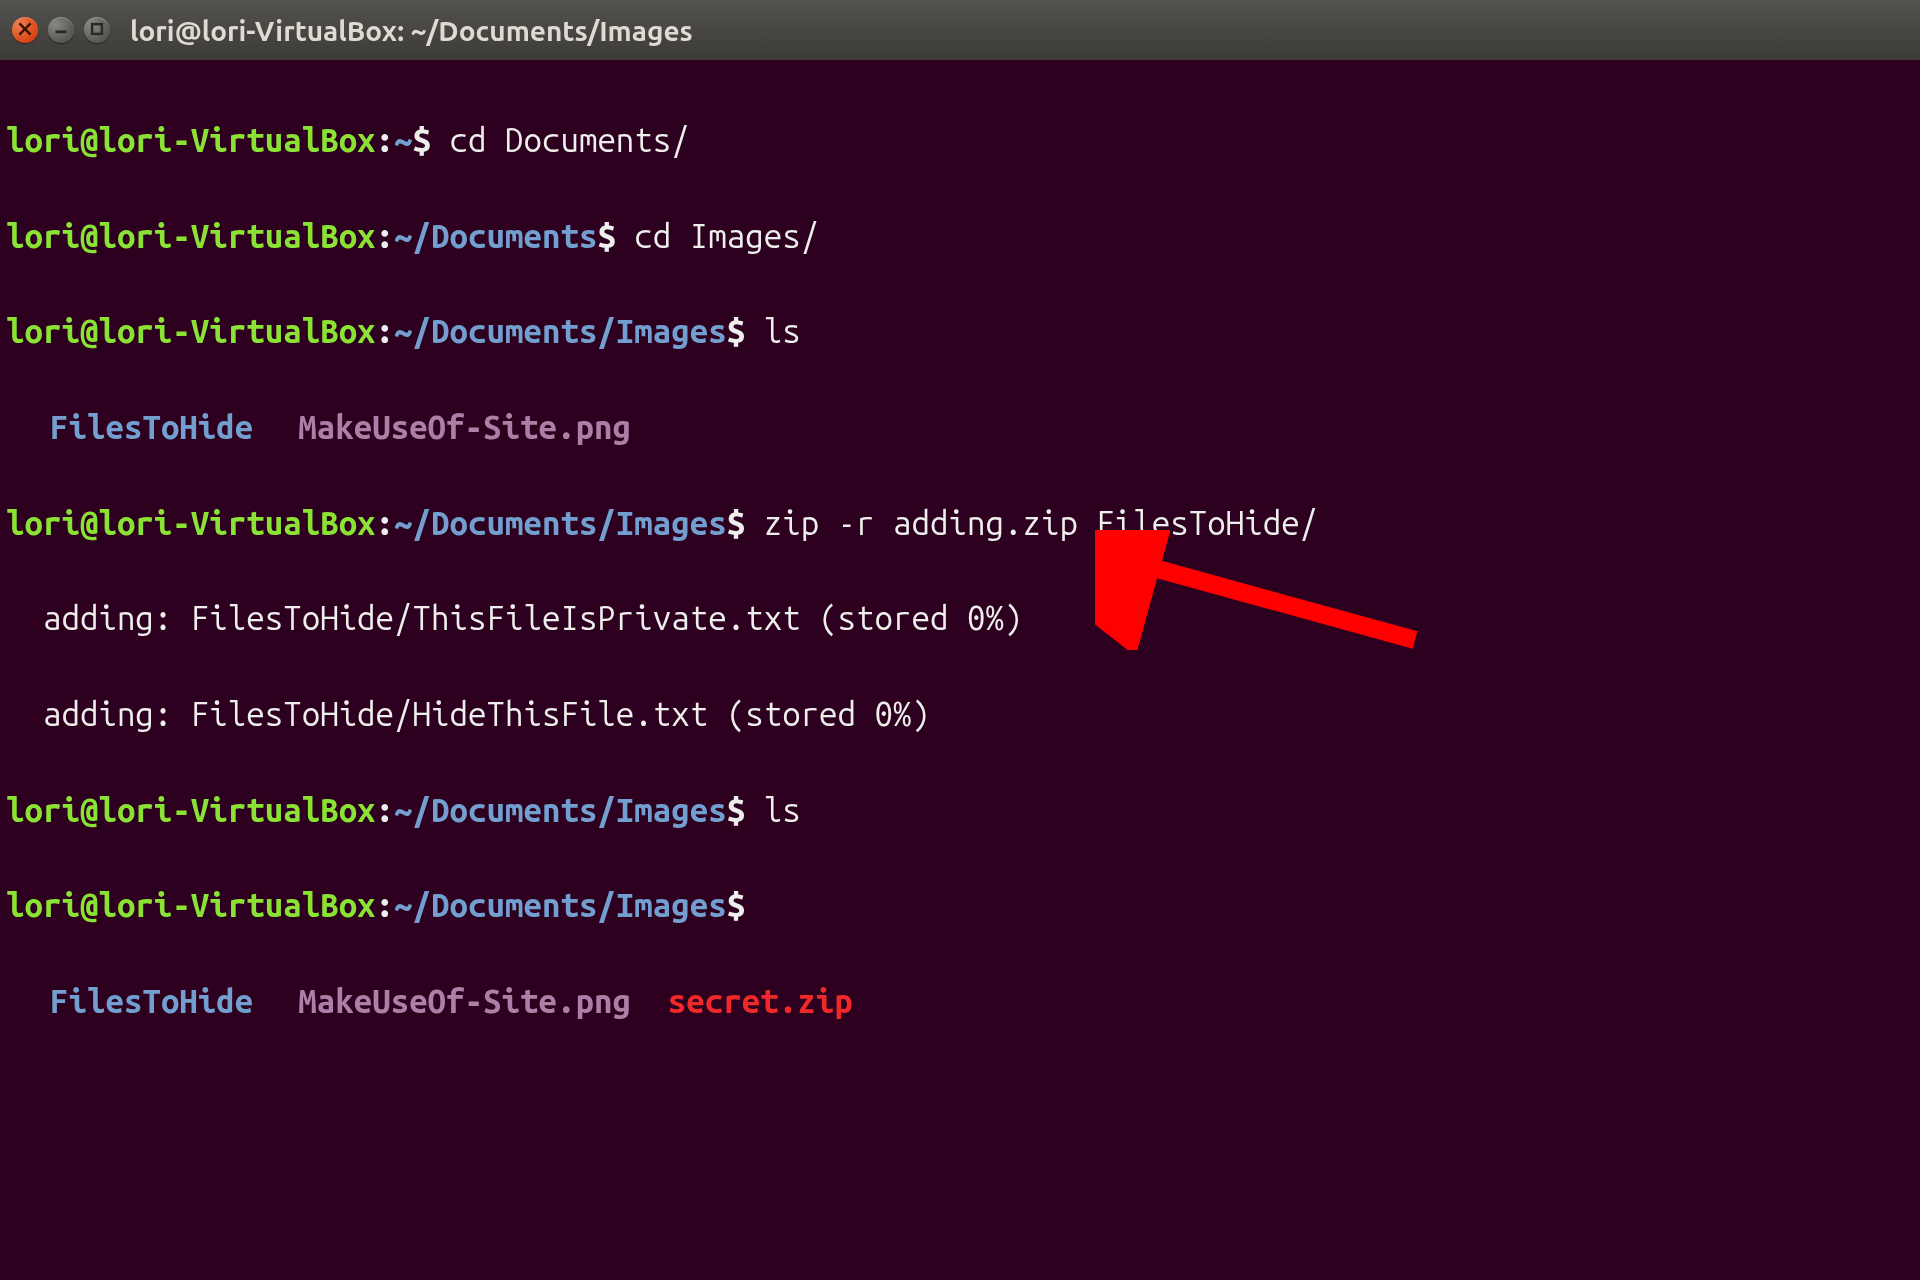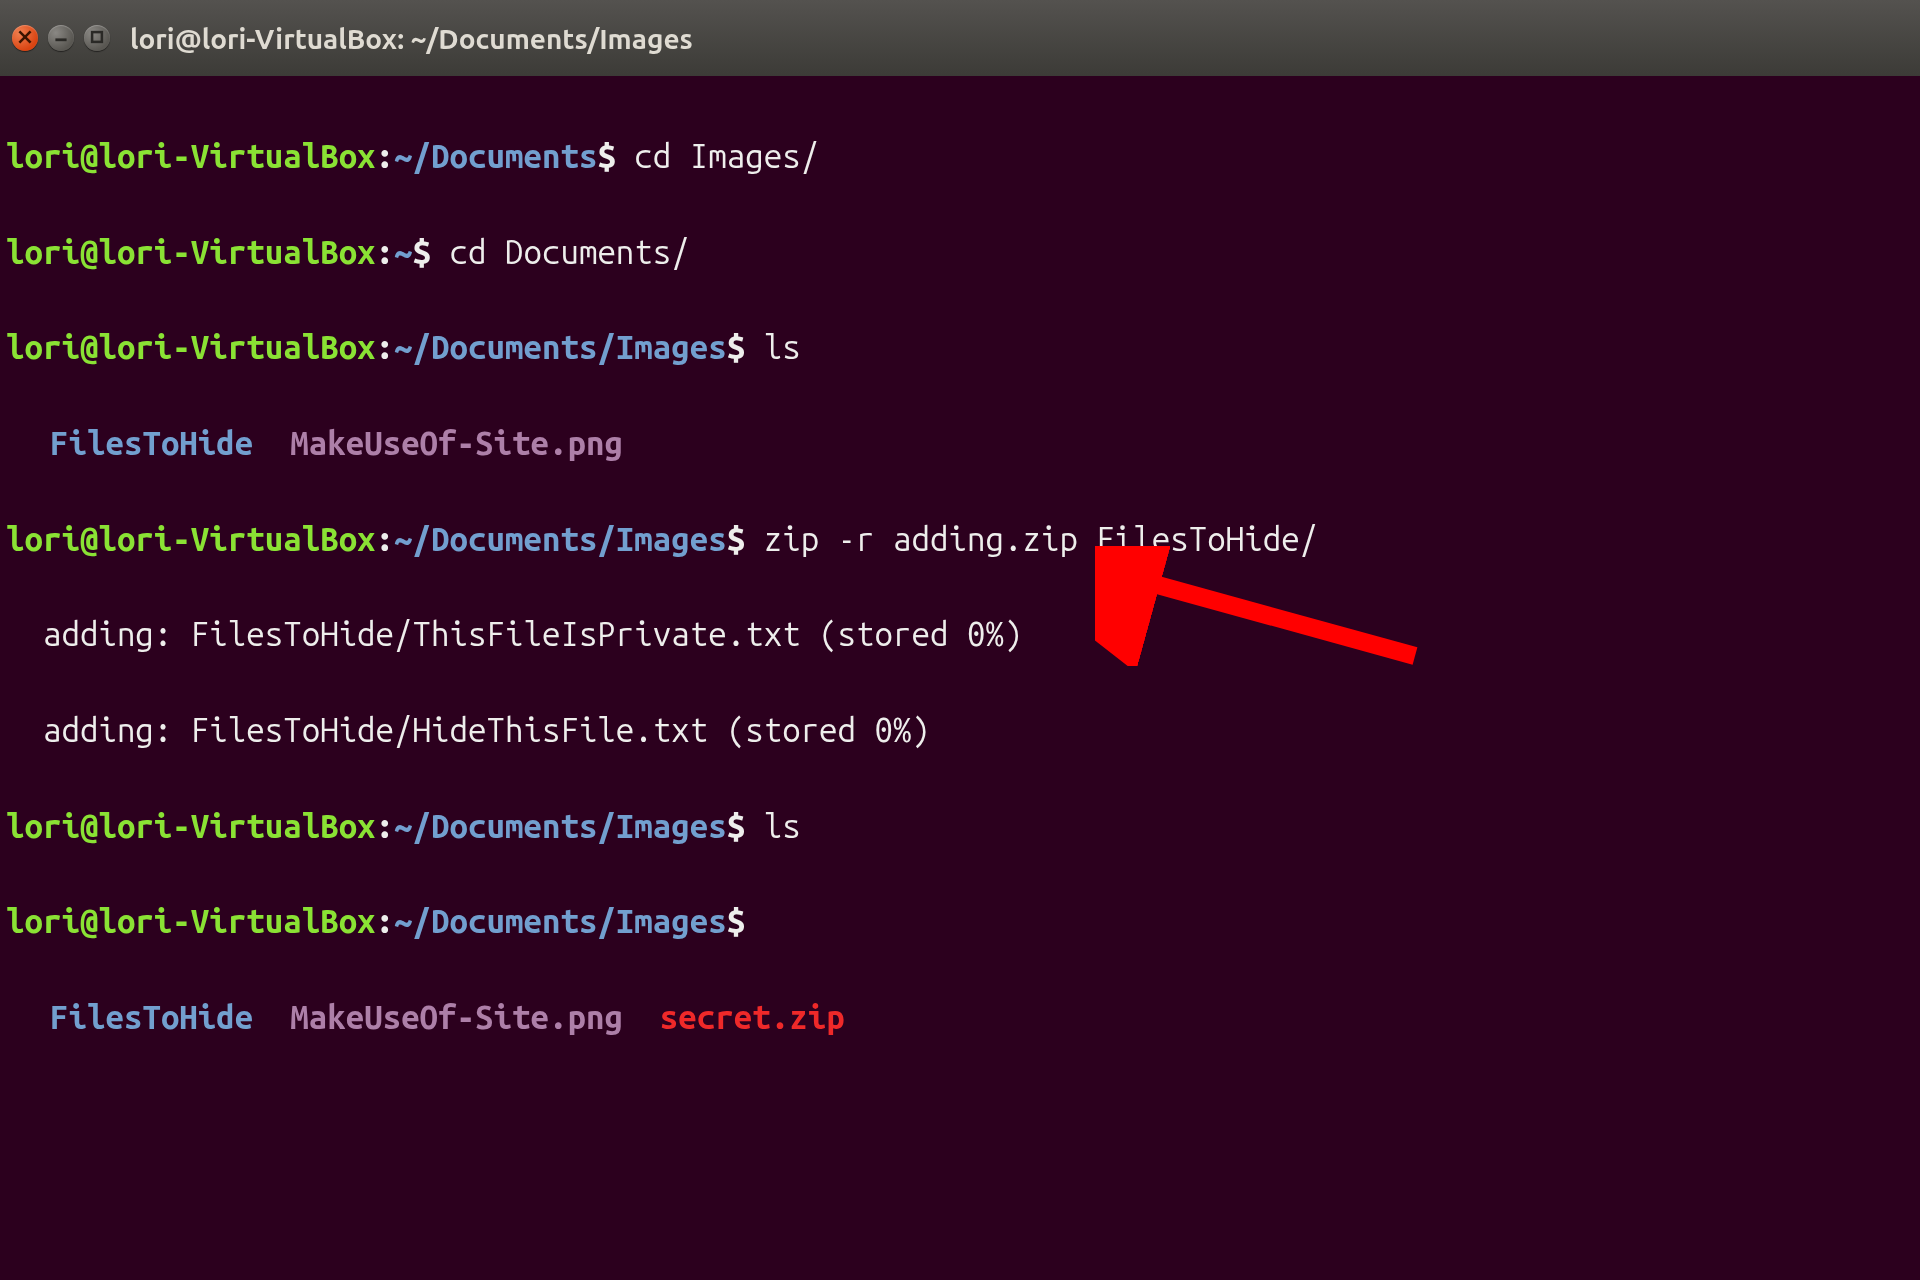--- a/index.html
+++ b/index.html
@@ -15,21 +15,21 @@
     width: 1920px;
     height: 1280px;
     display: flex;
     flex-direction: column;
   }
   .titlebar {
     height: 52px;
     background: linear-gradient(to bottom, #54524f 0%, #3c3b37 100%);
     display: flex;
     align-items: center;
-    padding: 12px 12px;
+    padding: 4px 12px;
     gap: 12px;
     color: #dfdbd2;
     font-family: "Ubuntu", "DejaVu Sans", sans-serif;
     font-size: 28px;
     font-weight: bold;
   }
   .win-buttons {
     display: flex;
     gap: 10px;
     align-items: center;
@@ -68,21 +68,21 @@
     white-space: pre;
     position: relative;
   }
   .line { display: block; }
   .user { color: #8ae234; font-weight: bold; }
   .sep  { color: #eeeeec; font-weight: bold; }
   .path { color: #729fcf; font-weight: bold; }
   .dollar { color: #eeeeec; font-weight: bold; }
   .cmd  { color: #eeeeec; }
   .dir-listing { color: #729fcf; font-weight: bold; margin-left: 44px; }
-  .img-listing { color: #ad7fa8; font-weight: bold; }
+  .img-listing { color: #ad7fa8; font-weight: bold; margin-left: 8px; }
   .zip-listing { color: #ef2929; font-weight: bold; }
   .output { color: #eeeeec; }
 
   .arrow-annot {
     position: absolute;
     pointer-events: none;
   }
 </style>
 </head>
 <body>
@@ -111,22 +111,22 @@
           <svg viewBox="0 0 10 10">
               <rect x="1.5" y="1.5" width="7" height="7" fill="none" stroke="#2a2926" stroke-width="1.8"></rect>
             </svg>
         </span>
       </div>
     </div>
     <div class="title-text">lori@lori-VirtualBox: ~/Documents/Images</div>
   </div>
 
   <div class="terminal">
+<span class="line"><span class="user">lori@lori-VirtualBox</span><span class="sep">:</span><span class="path">~</span><span class="dollar">$ </span><span class="cmd">cd Documents/</span></span>
 <span class="line"><span class="user">lori@lori-VirtualBox</span><span class="sep">:</span><span class="path">~/Documents</span><span class="dollar">$ </span><span class="cmd">cd Images/</span></span>
-<span class="line"><span class="user">lori@lori-VirtualBox</span><span class="sep">:</span><span class="path">~</span><span class="dollar">$ </span><span class="cmd">cd Documents/</span></span>
 <span class="line"><span class="user">lori@lori-VirtualBox</span><span class="sep">:</span><span class="path">~/Documents/Images</span><span class="dollar">$ </span><span class="cmd">ls</span></span>
 <span class="line"><span class="dir-listing">FilesToHide</span>  <span class="img-listing">MakeUseOf-Site.png</span></span>
 <span class="line"><span class="user">lori@lori-VirtualBox</span><span class="sep">:</span><span class="path">~/Documents/Images</span><span class="dollar">$ </span><span class="cmd">zip -r adding.zip FilesToHide/</span></span>
 <span class="line output">  adding: FilesToHide/ThisFileIsPrivate.txt (stored 0%)</span>
 <span class="line output">  adding: FilesToHide/HideThisFile.txt (stored 0%)</span>
 <span class="line"><span class="user">lori@lori-VirtualBox</span><span class="sep">:</span><span class="path">~/Documents/Images</span><span class="dollar">$ </span><span class="cmd">ls</span></span>
 <span class="line"><span class="user">lori@lori-VirtualBox</span><span class="sep">:</span><span class="path">~/Documents/Images</span><span class="dollar">$ </span></span>
 <span class="line"><span class="dir-listing">FilesToHide</span>  <span class="img-listing">MakeUseOf-Site.png</span>  <span class="zip-listing">secret.zip</span></span>
 
     <svg class="arrow-annot" style="left:1095px; top:470px;" width="340" height="120" viewBox="0 0 340 120">

